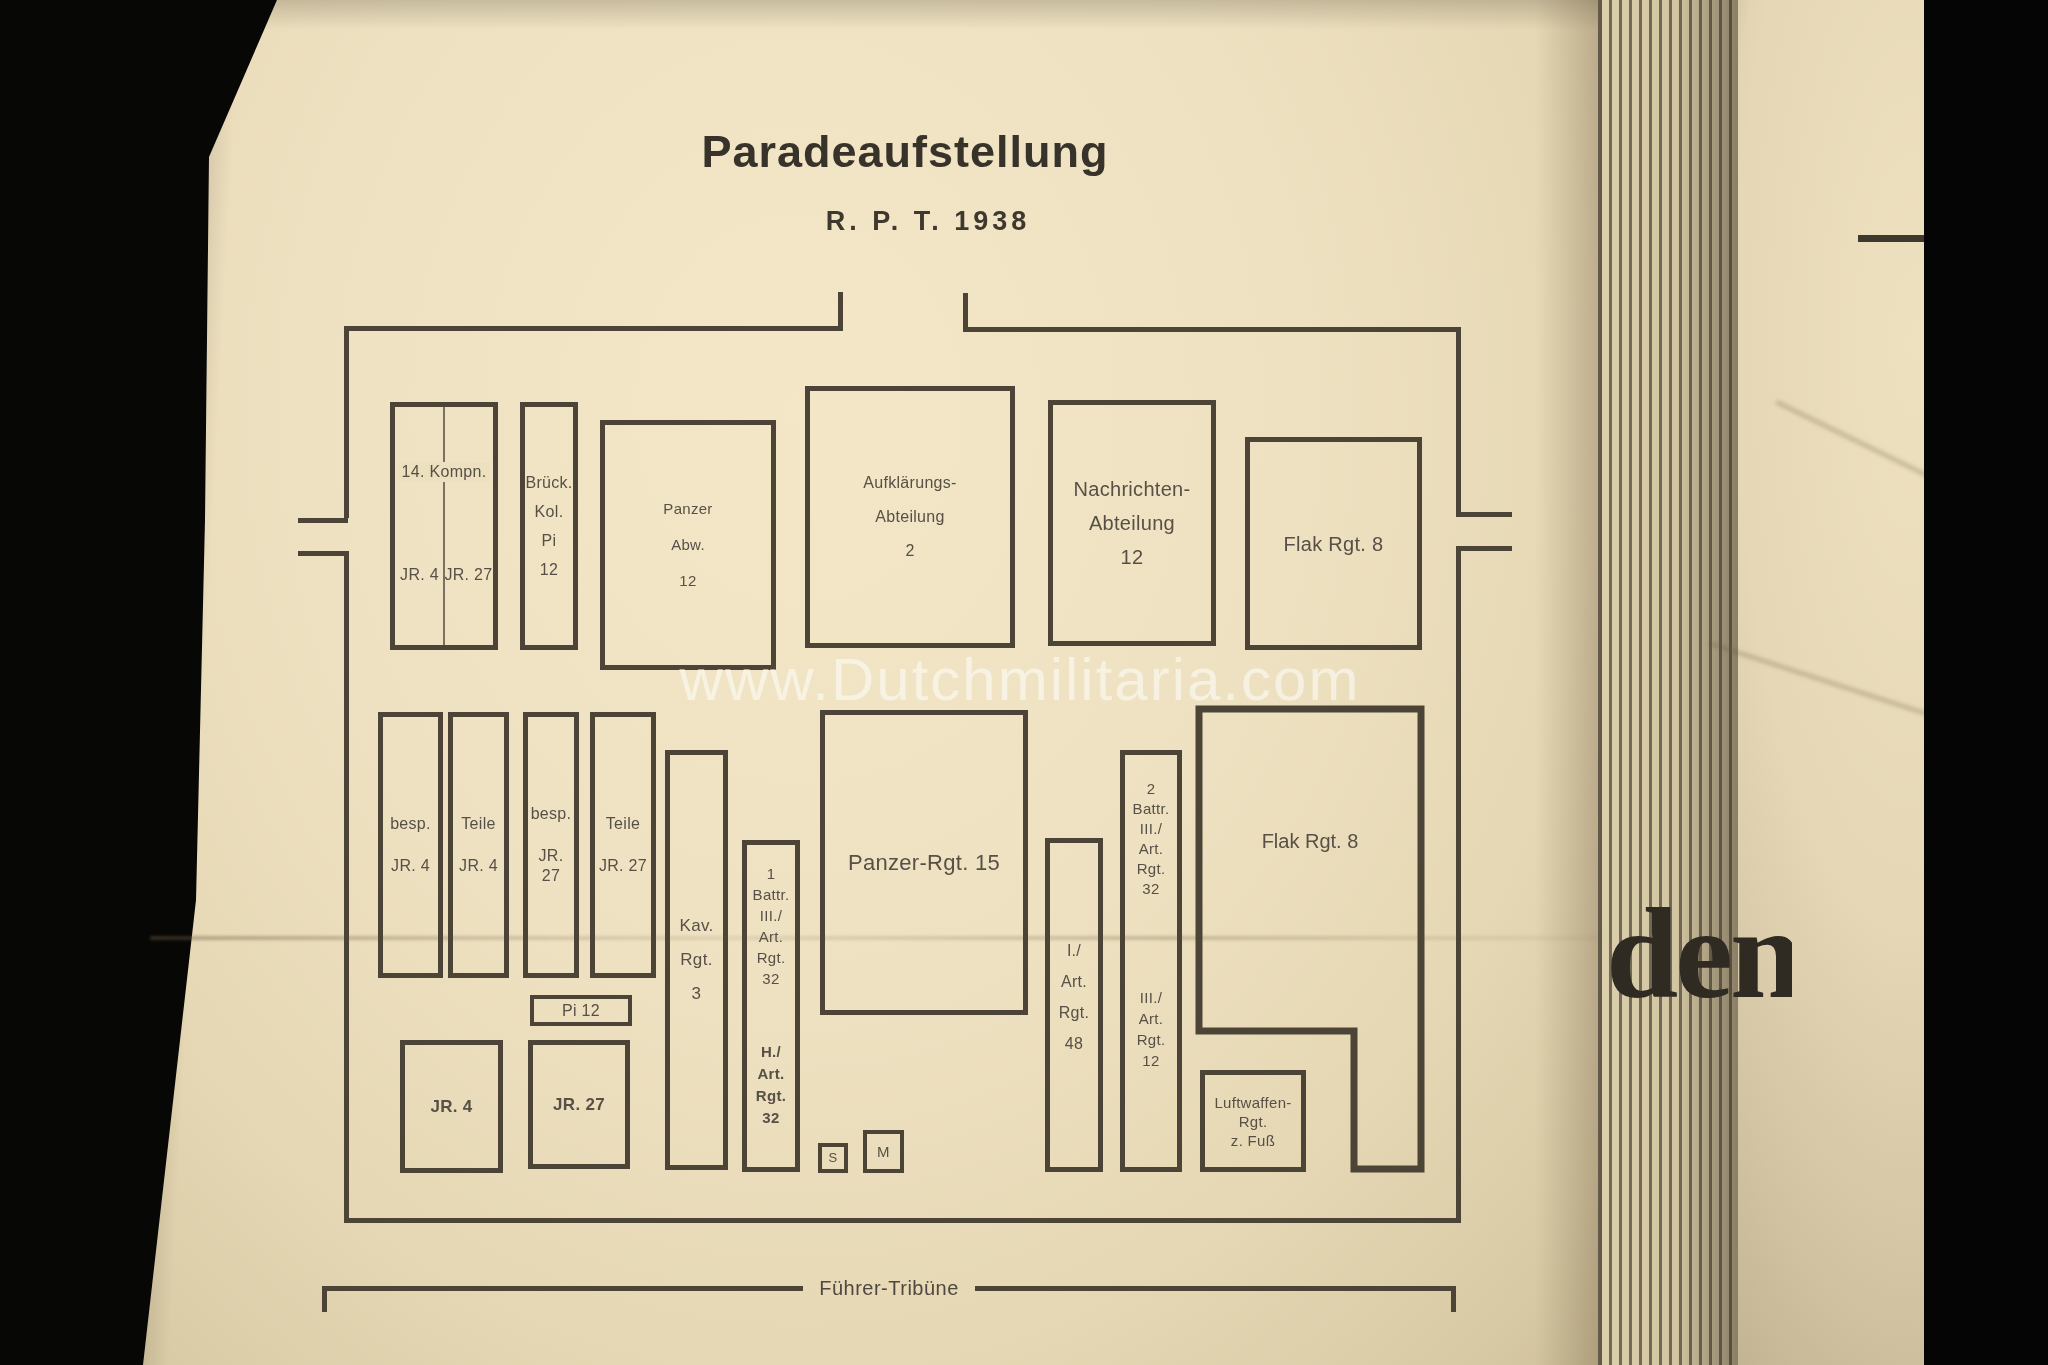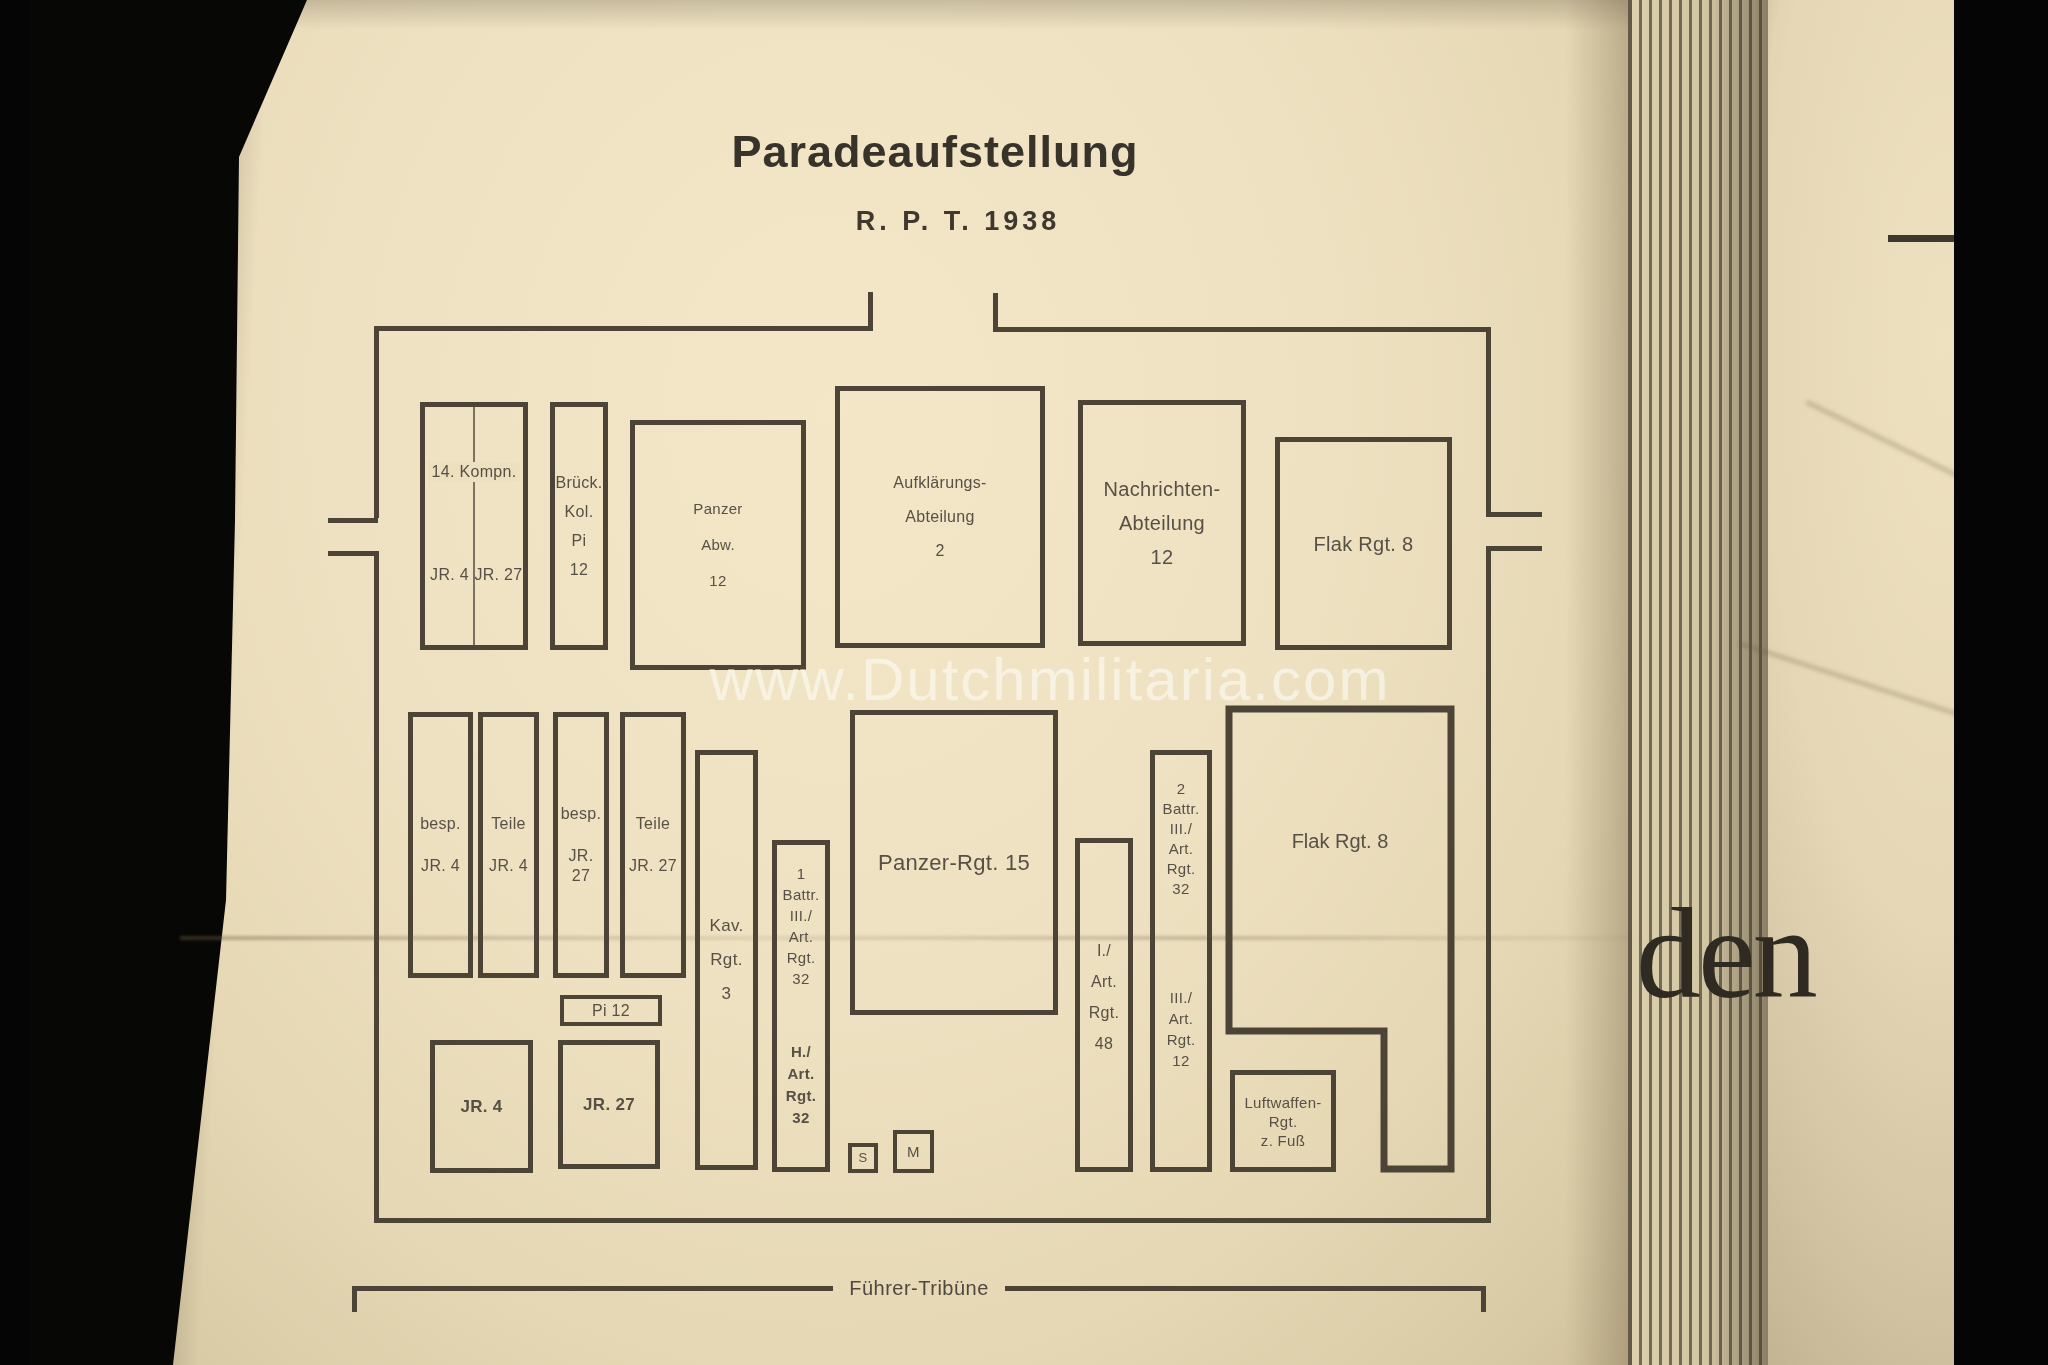--- a/index.html
+++ b/index.html
@@ -2,21 +2,21 @@
 <html><head>
 <meta charset="utf-8">
 <style>
   :root{
     --ink:#4c4437;
     --txt:#575046;
     --paper:#ece0bf;
   }
   html,body{margin:0;padding:0;background:#050505;}
   #scene{position:relative;width:1924px;height:1365px;overflow:hidden;
-         font-family:"Liberation Sans",sans-serif;background:#070706;margin-left:30px;}
+         font-family:"Liberation Sans",sans-serif;background:#070706;}
   
   .main-page{position:absolute;left:140px;top:0;width:1465px;height:1365px;
     clip-path:polygon(137px 0px,69px 157px,65px 520px,56px 900px,3px 1365px,1465px 1365px,1465px 0px);
     background:
       linear-gradient(to left, rgba(110,92,66,.38), rgba(110,92,66,0) 70px),
       linear-gradient(93deg, rgba(80,66,46,.5) 0px, rgba(80,66,46,0) 100px),
       linear-gradient(180deg, rgba(60,50,35,.22) 0, rgba(60,50,35,0) 30px),
       radial-gradient(ellipse at 45% 30%, #f3e7c7 0%, #eee1c1 45%, #e6d8b4 70%, #d9cba6 90%, #cfc09a 100%);}
   .page2{position:absolute;left:1600px;top:0;width:448px;height:1365px;
     background:
@@ -52,21 +52,21 @@
     display:flex;align-items:center;color:#4e4840;font-size:20px;letter-spacing:.5px;}
   .tribune::before,.tribune::after{content:"";flex:1;height:5px;background:var(--ink);}
   .tribune span{padding:0 16px;white-space:nowrap;}
   .watermark{position:absolute;left:570px;top:645px;width:900px;text-align:center;
     font-size:60px;letter-spacing:2px;color:rgba(255,255,255,.52);z-index:30;white-space:nowrap;}
   
   .p2-head{position:absolute;left:2004px;top:194px;font-size:23px;font-weight:700;
     letter-spacing:3px;color:#3b352b;white-space:nowrap;}
   .p2-rule{position:absolute;left:1858px;top:235px;width:190px;height:7px;background:#3e382e;}
   .p2-word{position:absolute;left:1606px;top:878px;width:186px;height:160px;overflow:hidden;
-    font-family:"Liberation Serif",serif;font-weight:400;font-size:130px;line-height:150px;
+    font-family:"Liberation Serif",serif;font-weight:700;font-size:130px;line-height:150px;
     letter-spacing:-3px;color:#2f2a22;}
 </style>
 </head>
 <body>
 
 <div id="scene">
 
   <div class="main-page"></div>
   <div class="page2"></div>
   <div class="fold"></div>

